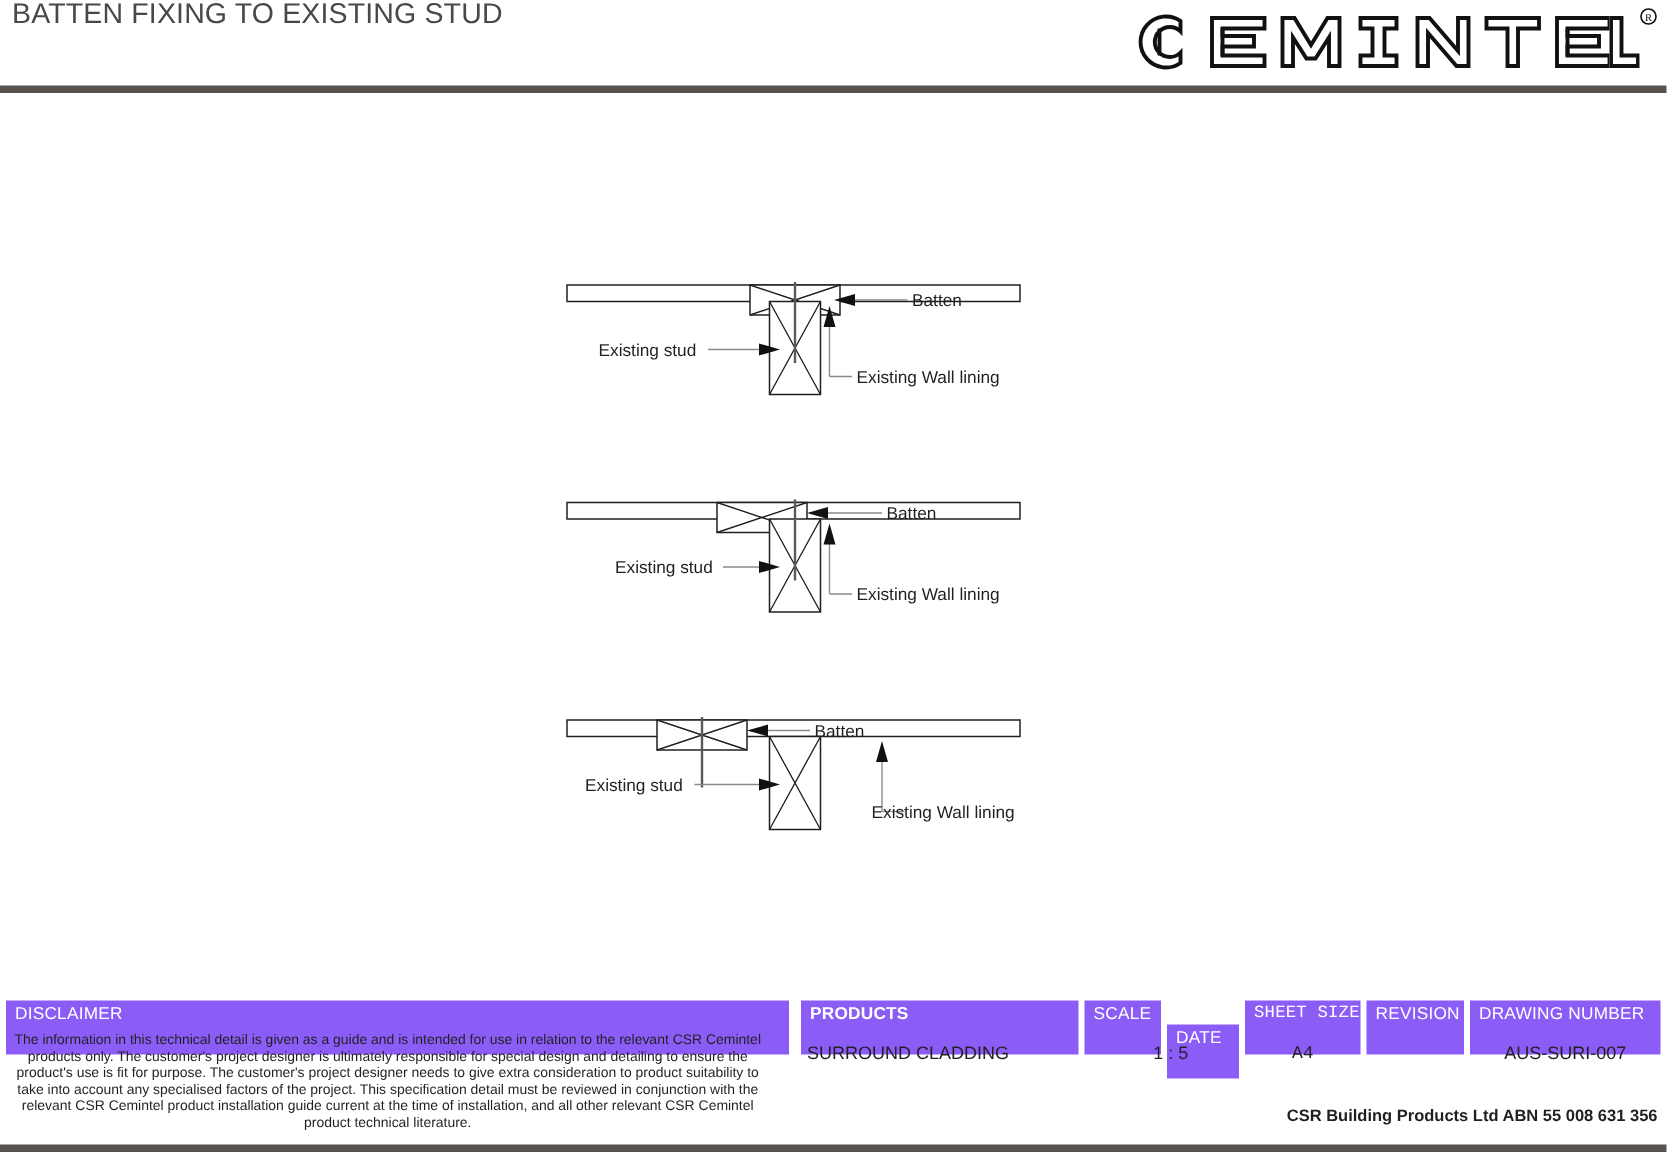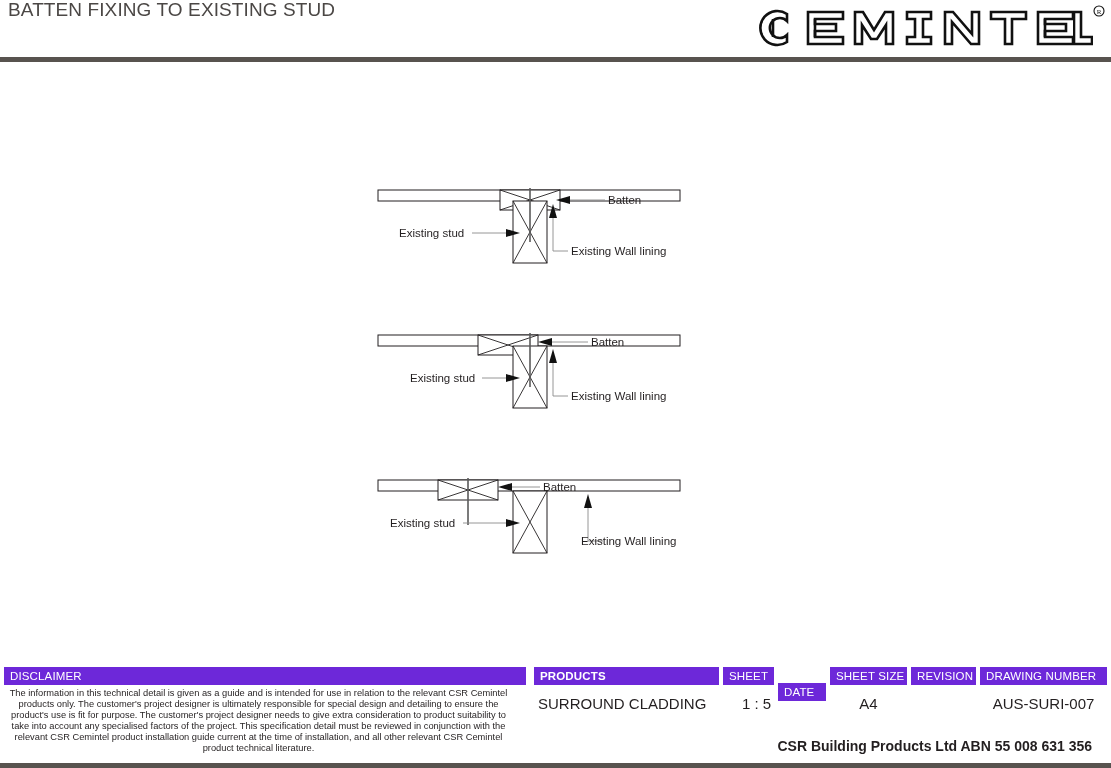--- a/index.html
+++ b/index.html
@@ -31,39 +31,39 @@
   }
 
   
   .drawing{position:absolute;left:0;top:62px;width:1111px;height:598px;}
   .detail{position:absolute;left:0;width:1111px;height:120px;text-align:right;}
   .detail svg{display:block;}
 
   
   .table-block{position:absolute;left:0;top:664px;width:1111px;height:104px;}
   .hdr{
-    position:absolute;height:18px;
-    background:#6d28d9;color:#ffffff;
+    position:absolute;height:36px;
+    background:#8b5cf6;color:#ffffff;
     font-size:11.5px;line-height:18px;
     padding-left:6px;box-sizing:border-box;
     white-space:nowrap;letter-spacing:.15px;
   }
   .cellval{
-    position:absolute;font-size:15px;color:#231f20;
+    position:absolute;font-size:12px;color:#231f20;
     white-space:nowrap;
   }
   .cellval.ctr{text-align:center;}
   .disclaimer-body{
     position:absolute;left:6px;top:24px;width:505px;
     font-size:9.3px;line-height:11.1px;color:#231f20;
     text-align:center;
   }
   .abn{
-    position:absolute;right:19px;top:74px;
-    font-size:14px;font-weight:bold;color:#231f20;
+    position:absolute;right:6px;top:74px;
+    font-size:11px;font-weight:bold;color:#231f20;
     white-space:nowrap;
   }
   .bottom-rule{
     position:absolute;left:0;top:99px;width:1111px;height:5px;
     background:#58534f;
   }
 </style>
 </head>
 <body>
 
@@ -213,32 +213,32 @@
         <text x="581" y="75" font-family="'Liberation Sans', sans-serif" font-size="11.5" fill="#231f20">Existing Wall lining</text>
       </svg>
     </div>
 
   </div>
 
   <div class="table-block">
 
     <div class="hdr" style="left:4px;top:3px;width:522px;">DISCLAIMER</div>
     <div class="hdr" style="left:534px;top:3px;width:185px;font-weight:bold;">PRODUCTS</div>
-    <div class="hdr" style="left:723px;top:3px;width:51px;">SHEET</div>
+    <div class="hdr" style="left:723px;top:3px;width:51px;">SCALE</div>
     <div class="hdr" style="left:778px;top:3px;width:48px;margin-top:16px;">DATE</div>
-    <div class="hdr" style="left:830px;top:3px;width:77px;">SHEET SIZE</div>
+    <div class="hdr" style="left:830px;top:3px;width:77px;font-family:Liberation Mono, monospace;">SHEET SIZE</div>
     <div class="hdr" style="left:911px;top:3px;width:65px;">REVISION</div>
     <div class="hdr" style="left:980px;top:3px;width:127px;">DRAWING NUMBER</div>
 
     <div class="disclaimer-body">The information in this technical detail is given as a guide and is intended for use in relation to the relevant CSR Cemintel products only. The customer's project designer is ultimately responsible for special design and detailing to ensure the product's use is fit for purpose. The customer's project designer needs to give extra consideration to product suitability to take into account any specialised factors of the project. This specification detail must be reviewed in conjunction with the relevant CSR Cemintel product installation guide current at the time of installation, and all other relevant CSR Cemintel product technical literature.</div>
 
     <div class="cellval" style="left:538px;top:31px;">SURROUND CLADDING</div>
-    <div class="cellval ctr" style="left:731px;top:31px;width:51px;">1 : 5</div>
+    <div class="cellval ctr" style="left:755px;top:31px;width:51px;">1 : 5</div>
     <div class="cellval ctr" style="left:778px;top:31px;width:48px;"></div>
-    <div class="cellval ctr" style="left:830px;top:31px;width:77px;">A4</div>
+    <div class="cellval ctr" style="left:830px;top:31px;width:77px;font-family:Liberation Mono, monospace;">A4</div>
     <div class="cellval ctr" style="left:911px;top:31px;width:65px;"></div>
     <div class="cellval ctr" style="left:980px;top:31px;width:127px;">AUS-SURI-007</div>
 
     <div class="abn">CSR Building Products Ltd ABN  55 008 631 356</div>
 
     <div class="bottom-rule"></div>
   </div>
 
 </div>
 

